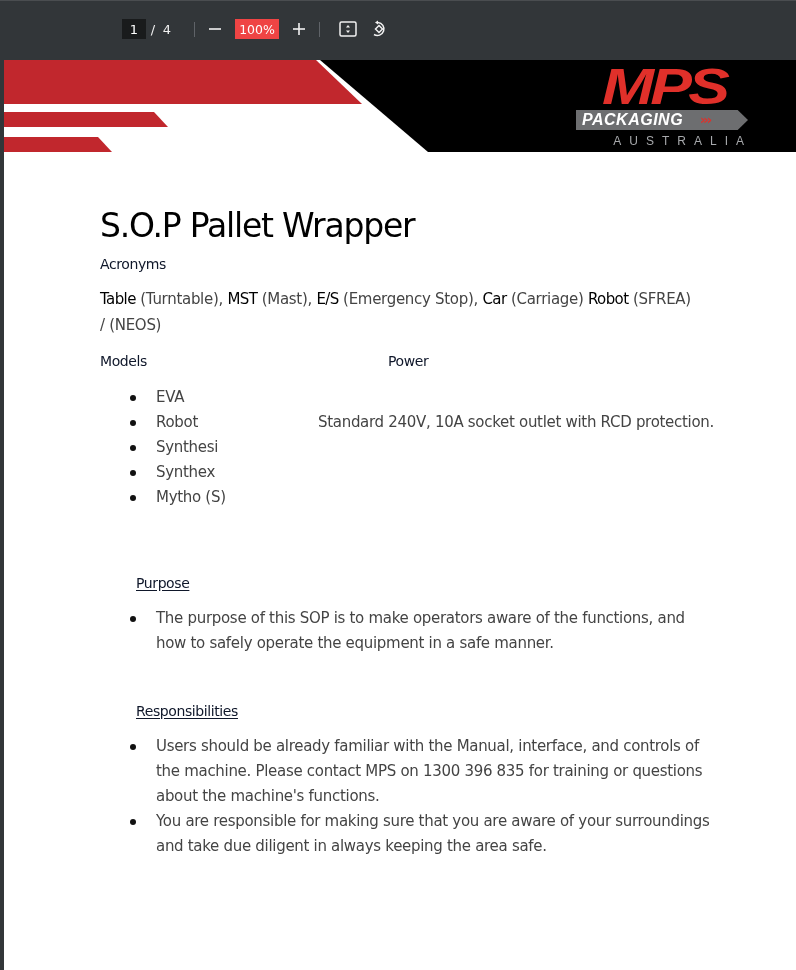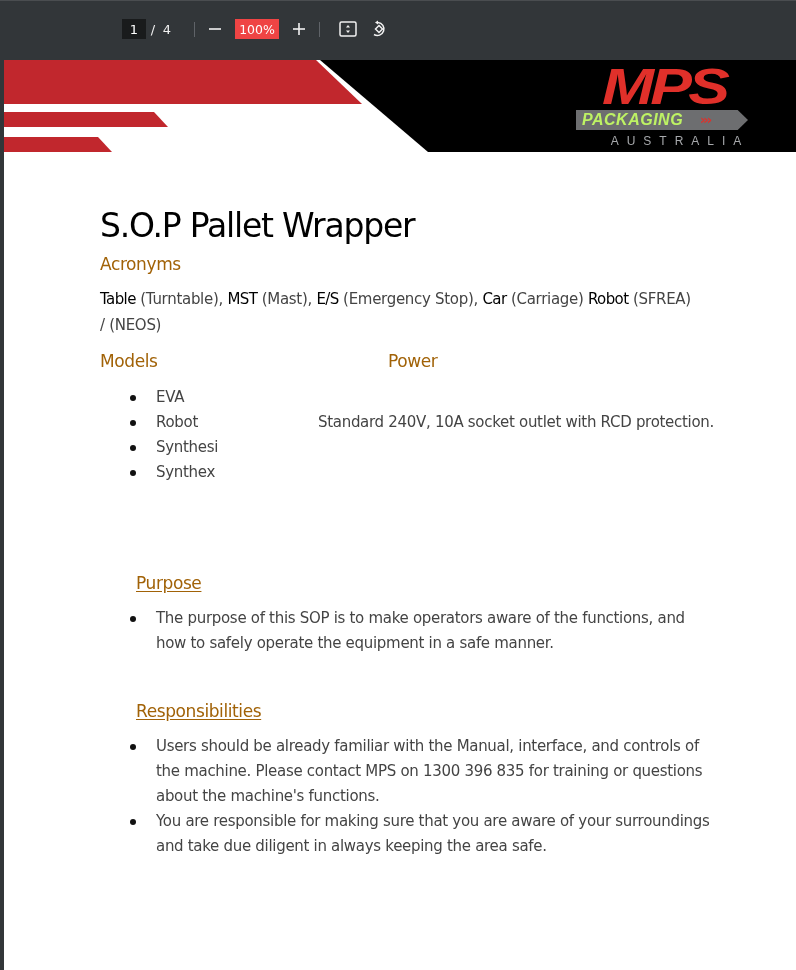--- a/index.html
+++ b/index.html
@@ -36,32 +36,32 @@
   .logo { position: absolute; left: 572px; top: 4px; width: 176px; height: 84px; }
   .logo-mps {
     position: absolute; left: 0; top: 0; width: 176px; height: 46px;
     font-family: "Liberation Sans", sans-serif; font-weight: bold; font-style: italic;
     font-size: 50px; line-height: 46px; color: #e0302a; letter-spacing: -3px;
     text-align: center; transform: scaleX(1.25); transform-origin: center;
   }
   .logo-packaging {
     position: absolute; left: 0; top: 46px; width: 172px; height: 20px;
     background: #6d6e70; clip-path: polygon(0 0, 94% 0, 100% 50%, 94% 100%, 0 100%);
-    color: #bef264; font-family: "Liberation Sans", sans-serif; font-weight: bold; font-style: italic;
+    color: #ffffff; font-family: "Liberation Sans", sans-serif; font-weight: bold; font-style: italic;
     font-size: 16px; line-height: 20px; padding-left: 6px; letter-spacing: 0.5px;
   }
   .logo-chevrons { position: absolute; left: 124px; top: 48px; width: 44px; height: 16px; color: #e0302a; font-weight: bold; font-size: 13px; line-height: 16px; letter-spacing: -2px; }
   .logo-australia {
-    position: absolute; left: 16px; top: 70px; width: 176px; text-align: center;
+    position: absolute; left: 0; top: 70px; width: 176px; text-align: right;
     color: #a7a9ac; font-family: "Liberation Sans", sans-serif; font-size: 12px; letter-spacing: 8px;
   }
 
   .doc { position: absolute; left: 96px; top: 0; width: 640px; color: #111; font-family: "DejaVu Sans", sans-serif; }
   .title { position: absolute; left: 0; top: 146px; font-size: 33px; line-height: 40px; letter-spacing: -1.2px; color: #000; white-space: nowrap; font-weight: normal; text-align: center; }
-  .h-sub { position: absolute; left: 0; font-size: 17px; line-height: 20px; color: #a16207; letter-spacing: -0.4px; white-space: nowrap; }
+  .h-sub { position: absolute; left: 0; font-size: 14px; line-height: 20px; color: #0f172a; letter-spacing: -0.4px; white-space: nowrap; }
   .h-under { text-decoration: underline; text-underline-offset: 2px; margin-left: 36px; }
   .para { position: absolute; left: 0; font-size: 15px; line-height: 26px; color: #444; letter-spacing: -0.3px; width: 600px; }
   .para b { color: #000; font-weight: normal; letter-spacing: -0.6px; }
   .blist { position: absolute; left: 4px; list-style: none; }
   .blist li { position: relative; padding-left: 52px; font-size: 15px; line-height: 25px; color: #444; letter-spacing: -0.3px; }
   .blist li::before { content: ""; position: absolute; left: 26px; top: 10px; width: 6px; height: 6px; border-radius: 50%; background: #111; }
   .power-text { position: absolute; left: 196px; top: 350px; font-size: 15px; line-height: 25px; color: #444; letter-spacing: -0.3px; white-space: nowrap; margin-left: 22px; }
 </style>
 </head>
 <body>
@@ -124,20 +124,21 @@
     </p>
 
     <div class="h-sub" style="top:291px">Models</div>
     <div class="h-sub" style="top:291px; left:288px">Power</div>
 
     <ul class="blist" style="top:325px">
       <li>EVA</li>
       <li>Robot</li>
       <li>Synthesi</li>
       <li>Synthex</li>
+      <li>Mytho (S)</li>
     </ul>
     <div class="power-text">Standard 240V, 10A socket outlet with RCD protection.</div>
 
     <div class="h-sub h-under" style="top:513px">Purpose</div>
     <ul class="blist" style="top:546px; width:600px">
       <li>The purpose of this SOP is to make operators aware of the functions, and how to safely operate the equipment in a safe manner.</li>
     </ul>
 
     <div class="h-sub h-under" style="top:641px">Responsibilities</div>
     <ul class="blist" style="top:674px; width:610px">

